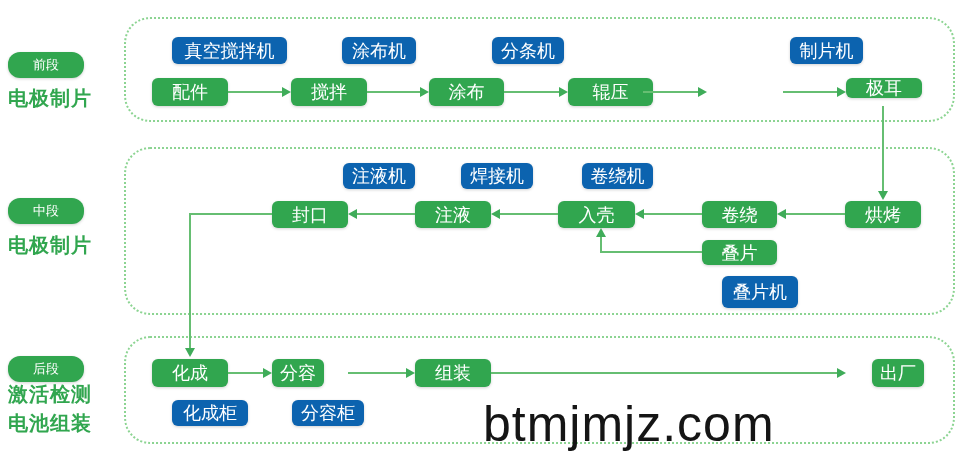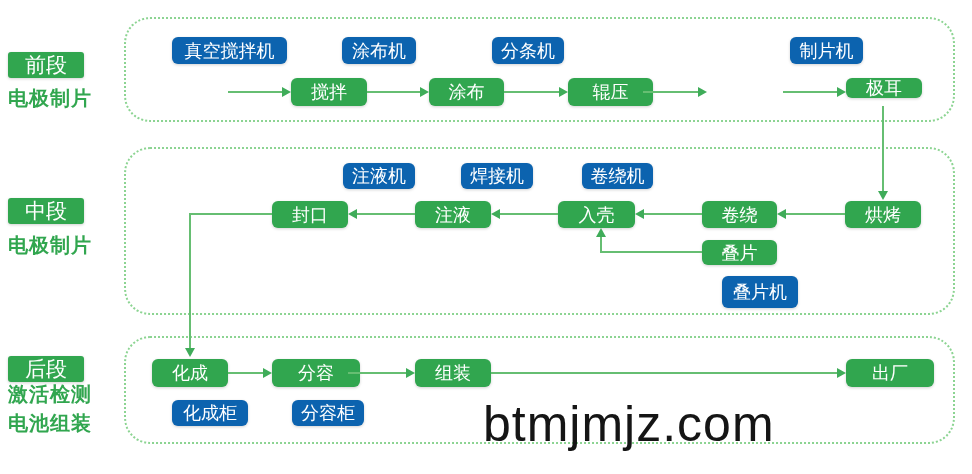--- a/index.html
+++ b/index.html
@@ -17,21 +17,21 @@
   }
   .node{
     position:absolute;display:flex;align-items:center;justify-content:center;
     color:#fff;font-size:18px;border-radius:6px;box-sizing:border-box;
     box-shadow:0 1px 3px rgba(0,0,0,.18);white-space:nowrap;
   }
   .green{background:var(--green);}
   .blue{background:var(--blue);margin-left:20px;}
   .stage{
     position:absolute;display:flex;align-items:center;justify-content:center;
-    background:var(--green);color:#fff;font-size:21px;border-radius:3px;
+    background:var(--green);color:#fff;font-size:13px;border-radius:12px;
     box-shadow:0 1px 3px rgba(0,0,0,.18);
   }
   .sub{
     position:absolute;color:var(--green);font-size:20px;font-weight:600;
     white-space:nowrap;letter-spacing:1px;
   }
   .hline{position:absolute;height:2px;background:var(--line);}
   .vline{position:absolute;width:2px;background:var(--line);}
   .ah{position:absolute;width:0;height:0;}
   .ah-r{border-top:5px solid transparent;border-bottom:5px solid transparent;border-left:9px solid var(--head);}
@@ -60,20 +60,21 @@
 
   <div class="stage" style="left:8px;top:356px;width:76px;height:26px">后段</div>
   <div class="sub" style="left:8px;top:381px">激活检测</div>
   <div class="sub" style="left:8px;top:410px">电池组装</div>
 
   <div class="node blue" style="left:152px;top:37px;width:115px;height:27px">真空搅拌机</div>
   <div class="node blue" style="left:322px;top:37px;width:74px;height:27px">涂布机</div>
   <div class="node blue" style="left:472px;top:37px;width:72px;height:27px">分条机</div>
   <div class="node blue" style="left:770px;top:37px;width:73px;height:27px">制片机</div>
 
+  <div class="node green" style="left:152px;top:78px;width:76px;height:28px">配件</div>
   <div class="node green" style="left:291px;top:78px;width:76px;height:28px">搅拌</div>
   <div class="node green" style="left:429px;top:78px;width:75px;height:28px">涂布</div>
   <div class="node green" style="left:568px;top:78px;width:85px;height:28px">辊压</div>
   <div class="node green" style="left:846px;top:78px;width:76px;height:20px">极耳</div>
 
   <div class="hline" style="left:228px;top:91px;width:54px"></div>
   <div class="ah ah-r" style="left:282px;top:87px"></div>
   <div class="hline" style="left:367px;top:91px;width:53px"></div>
   <div class="ah ah-r" style="left:420px;top:87px"></div>
   <div class="hline" style="left:504px;top:91px;width:55px"></div>
@@ -109,23 +110,23 @@
 
   <div class="hline" style="left:600px;top:251px;width:102px"></div>
   <div class="vline" style="left:600px;top:237px;height:15px"></div>
   <div class="ah ah-u" style="left:596px;top:228px"></div>
 
   <div class="hline" style="left:189px;top:213px;width:83px"></div>
   <div class="vline" style="left:189px;top:213px;height:135px"></div>
   <div class="ah ah-d" style="left:185px;top:348px"></div>
 
   <div class="node green" style="left:152px;top:359px;width:76px;height:28px">化成</div>
-  <div class="node green" style="left:272px;top:359px;width:88px;height:28px">分容</div>
+  <div class="node green" style="left:272px;top:359px;width:52px;height:28px">分容</div>
   <div class="node green" style="left:415px;top:359px;width:76px;height:28px">组装</div>
-  <div class="node green" style="left:846px;top:359px;width:88px;height:28px">出厂</div>
+  <div class="node green" style="left:872px;top:359px;width:52px;height:28px">出厂</div>
 
   <div class="node blue" style="left:152px;top:400px;width:76px;height:26px">化成柜</div>
   <div class="node blue" style="left:272px;top:400px;width:72px;height:26px">分容柜</div>
 
   <div class="hline" style="left:228px;top:372px;width:35px"></div>
   <div class="ah ah-r" style="left:263px;top:368px"></div>
   <div class="hline" style="left:348px;top:372px;width:58px"></div>
   <div class="ah ah-r" style="left:406px;top:368px"></div>
   <div class="hline" style="left:491px;top:372px;width:346px"></div>
   <div class="ah ah-r" style="left:837px;top:368px"></div>

